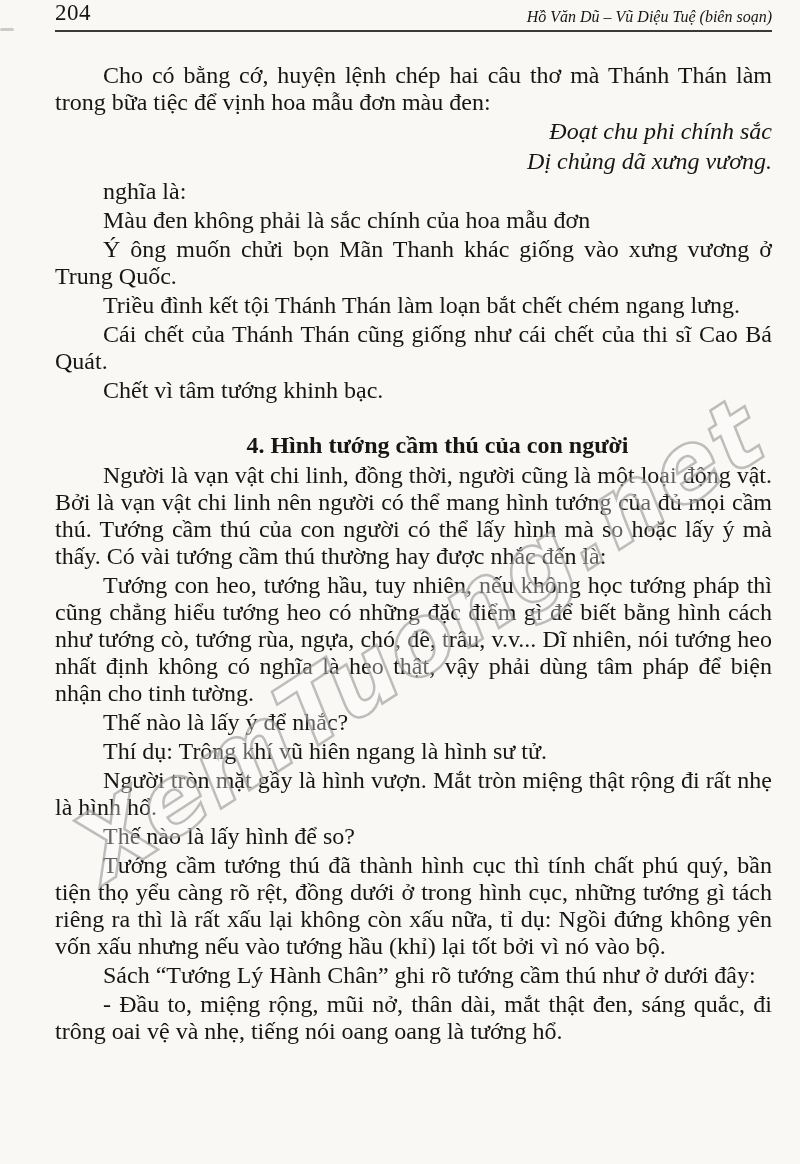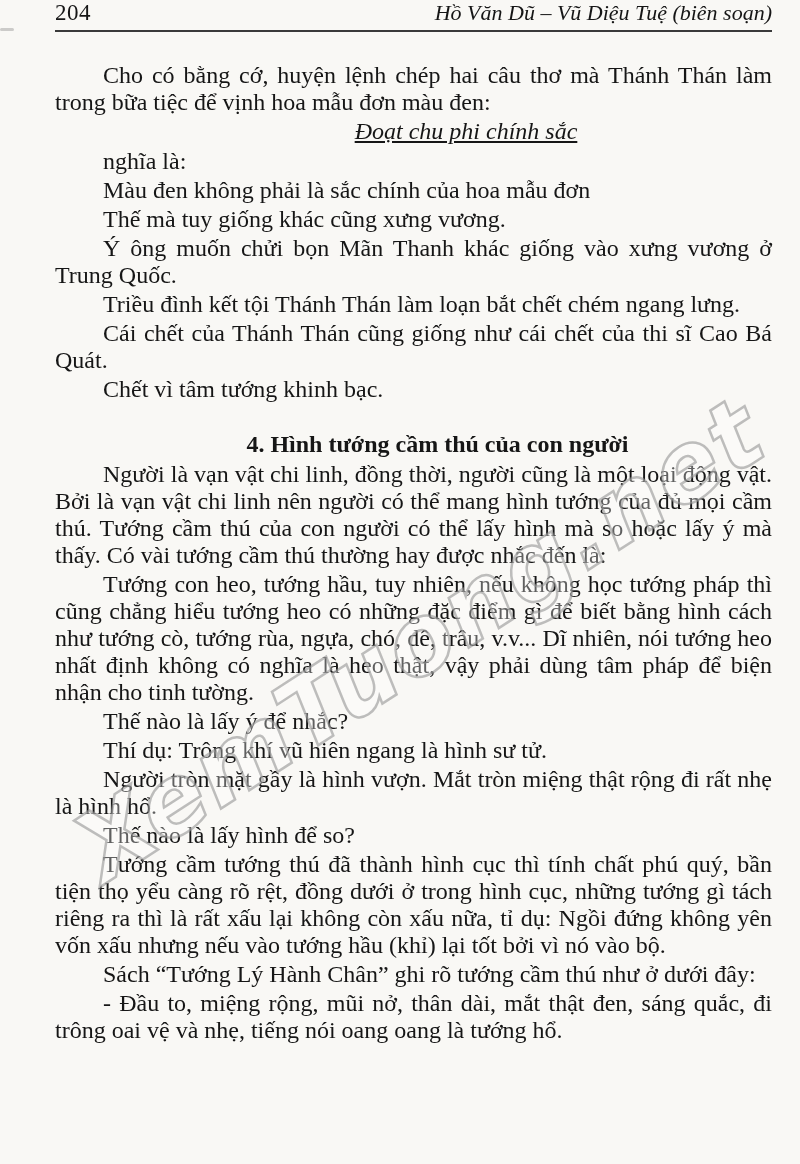--- a/index.html
+++ b/index.html
@@ -25,21 +25,21 @@
     display: flex;
     justify-content: space-between;
     align-items: flex-end;
   }
   .page-number {
     font-size: 23px;
     letter-spacing: 0.5px;
   }
   .running-title {
     font-style: italic;
-    font-size: 22px;
+    font-size: 16px;
     margin-left: 15px;
   }
   .header-rule {
     border: none;
     border-top: 2.5px solid #3a3a3a;
     margin: 4px 0 0 0;
   }
   .content {
     margin-top: 30px;
     font-size: 24px;
@@ -47,23 +47,22 @@
     text-align: justify;
   }
   .para {
     margin: 0 0 2px 0;
     text-indent: 48px;
   }
   .poem-line {
     margin: 2px 0 3px 0;
     padding-left: 105px;
     font-style: italic;
-    text-align: center;
+    text-align: right;
     text-indent: 0;
-    text-decoration: underline;
   }
   .section-heading {
     font-weight: bold;
     text-indent: 48px;
     text-align: center;
     margin: 28px 0 3px 0;
   }
   .watermark {
     position: absolute;
     left: 60px;
@@ -107,23 +106,23 @@
 
   <div class="header-row">
     <span class="page-number">204</span>
     <span class="running-title">Hồ Văn Dũ – Vũ Diệu Tuệ (biên soạn)</span>
   </div>
   <hr class="header-rule">
 
   <div class="content">
     <p class="para">Cho có bằng cớ, huyện lệnh chép hai câu thơ mà Thánh Thán làm trong bữa tiệc để vịnh hoa mẫu đơn màu đen:</p>
     <div class="poem-line">Đoạt chu phi chính sắc</div>
+    <div class="poem-line">Dị chủng dã xưng vương.</div>
     <p class="para">nghĩa là:</p>
     <p class="para">Màu đen không phải là sắc chính của hoa mẫu đơn</p>
-    <p class="para">Thế mà tuy giống khác cũng xưng vương.</p>
     <p class="para">Ý ông muốn chửi bọn Mãn Thanh khác giống vào xưng vương ở Trung Quốc.</p>
     <p class="para">Triều đình kết tội Thánh Thán làm loạn bắt chết chém ngang lưng.</p>
     <p class="para">Cái chết của Thánh Thán cũng giống như cái chết của thi sĩ Cao Bá Quát.</p>
     <p class="para">Chết vì tâm tướng khinh bạc.</p>
     <h4 class="section-heading">4. Hình tướng cầm thú của con người</h4>
     <p class="para">Người là vạn vật chi linh, đồng thời, người cũng là một loại động vật. Bởi là vạn vật chi linh nên người có thể mang hình tướng của đủ mọi cầm thú. Tướng cầm thú của con người có thể lấy hình mà so hoặc lấy ý mà thấy. Có vài tướng cầm thú thường hay được nhắc đến là:</p>
     <p class="para">Tướng con heo, tướng hầu, tuy nhiên, nếu không học tướng pháp thì cũng chẳng hiểu tướng heo có những đặc điểm gì để biết bằng hình cách như tướng cò, tướng rùa, ngựa, chó, dê, trâu, v.v... Dĩ nhiên, nói tướng heo nhất định không có nghĩa là heo thật, vậy phải dùng tâm pháp để biện nhận cho tinh tường.</p>
     <p class="para">Thế nào là lấy ý để nhắc?</p>
     <p class="para">Thí dụ: Trông khí vũ hiên ngang là hình sư tử.</p>
     <p class="para">Người tròn mặt gầy là hình vượn. Mắt tròn miệng thật rộng đi rất nhẹ là hình hổ.</p>

